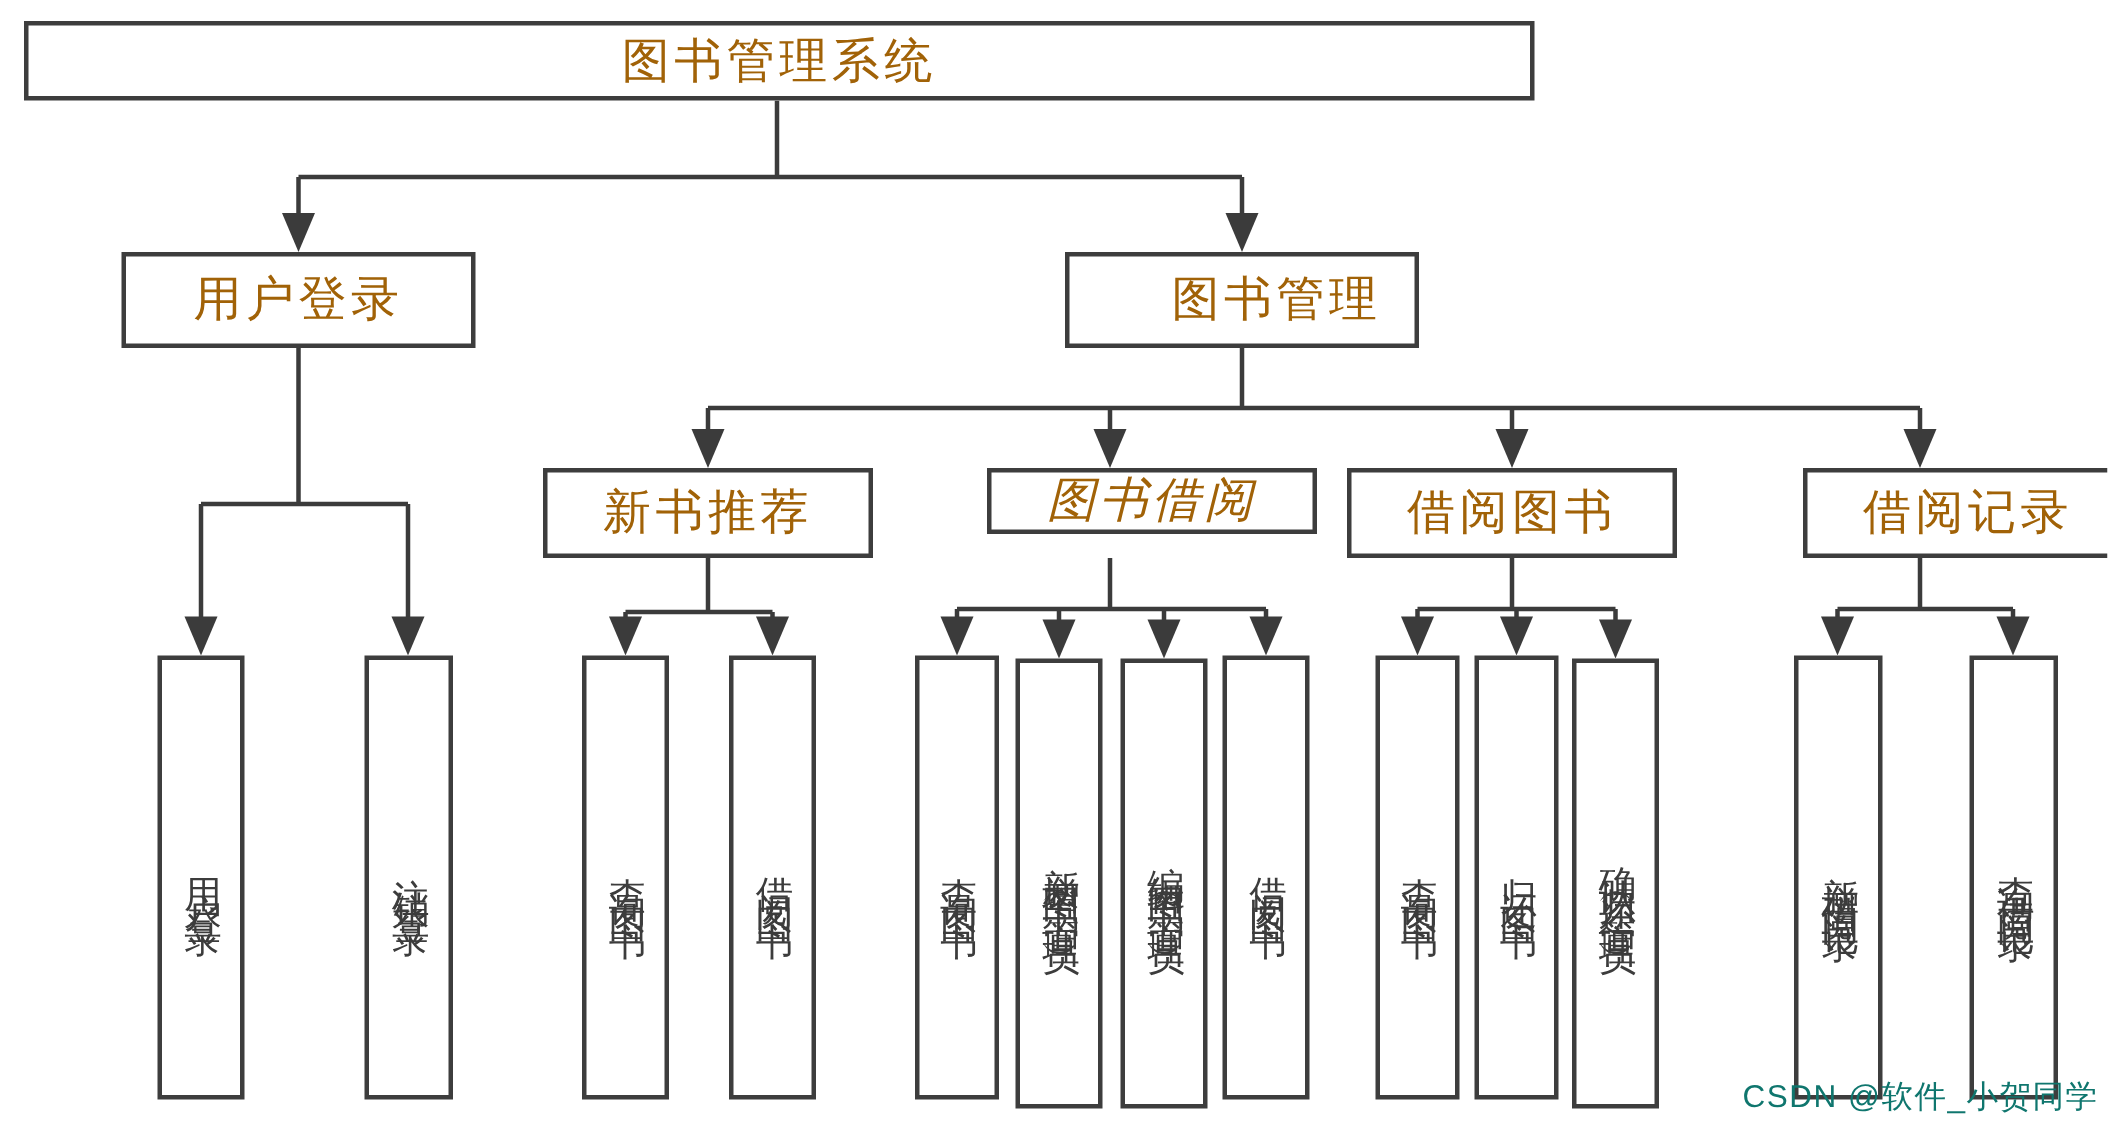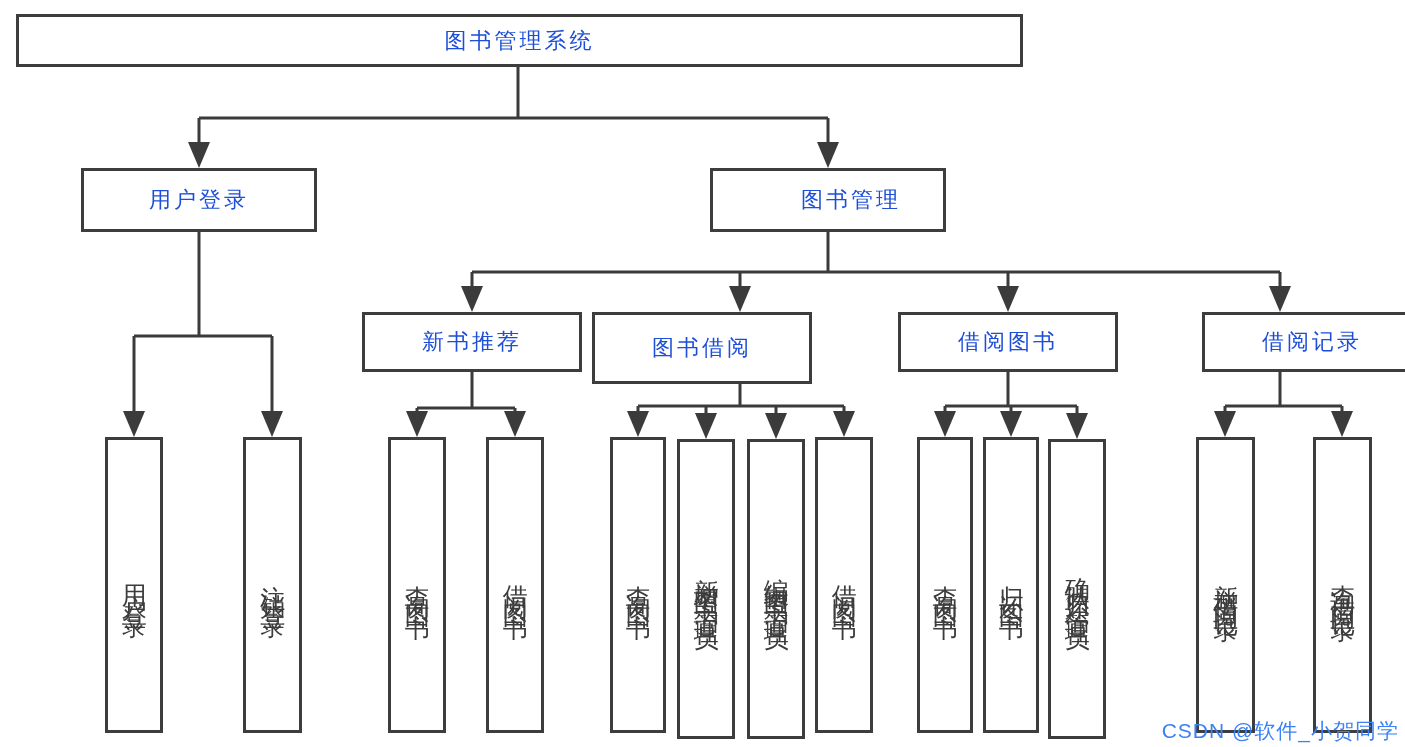--- a/index.html
+++ b/index.html
@@ -22,42 +22,42 @@
     position: absolute;
     background: #ffffff;
     border: 3px solid #3d3d3d;
     display: flex;
     align-items: center;
     justify-content: center;
     z-index: 2;
     color: #3c3c3c;
   }
   .node .hlabel {
-    font-size: 22px;
+    font-size: 32px;
     letter-spacing: 3px;
     white-space: nowrap;
-    color: #1d4ed8;
+    color: #a16207;
   }
   .node .vlabel {
     writing-mode: vertical-rl;
     text-orientation: mixed;
     font-size: 25px;
     letter-spacing: 10px;
     line-height: 1.1;
     white-space: nowrap;
     color: #3c3c3c;
   }
   .node .vlabel.long { letter-spacing: 7px; }
   .watermark {
     position: absolute;
     right: 6px;
     bottom: 2px;
     font-size: 21px;
     letter-spacing: 1px;
-    color: #3b82f6;
+    color: #0f766e;
     z-index: 5;
     white-space: nowrap;
   }
 </style>
 </head>
 <body>
 
 <div class="stage">
 
   <svg class="wires" viewBox="0 0 1405 747" xmlns="http://www.w3.org/2000/svg" aria-hidden="true">
@@ -99,21 +99,21 @@
   <div class="node" style="left:81px; top:168px; width:236px; height:64px;">
     <span class="hlabel">用户登录</span>
   </div>
   <div class="node" style="left:710px; top:168px; width:236px; height:64px;padding-left:46px;">
     <span class="hlabel">图书管理</span>
   </div>
 
   <div class="node" style="left:362px; top:312px; width:220px; height:60px;">
     <span class="hlabel">新书推荐</span>
   </div>
-  <div class="node" style="left:592px; top:312px; width:220px; height:72px;">
+  <div class="node" style="left:658px; top:312px; width:220px; height:44px;font-style:italic;">
     <span class="hlabel">图书借阅</span>
   </div>
   <div class="node" style="left:898px; top:312px; width:220px; height:60px;">
     <span class="hlabel">借阅图书</span>
   </div>
   <div class="node" style="left:1170px; top:312px; width:220px; height:60px;margin-left:32px;">
     <span class="hlabel">借阅记录</span>
   </div>
 
   <div class="node" style="left:105px; top:437px; width:58px; height:296px;">

